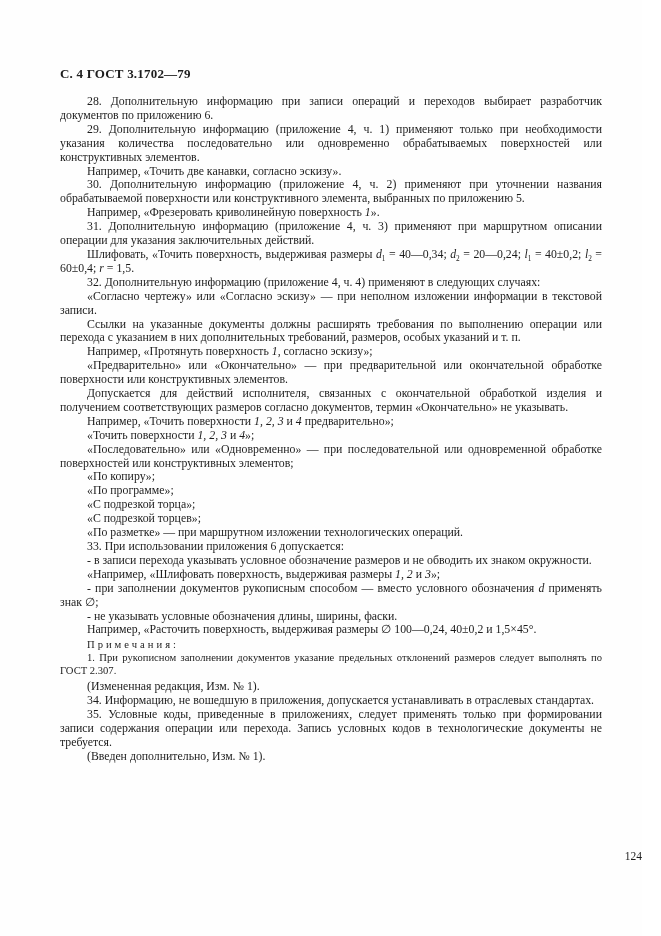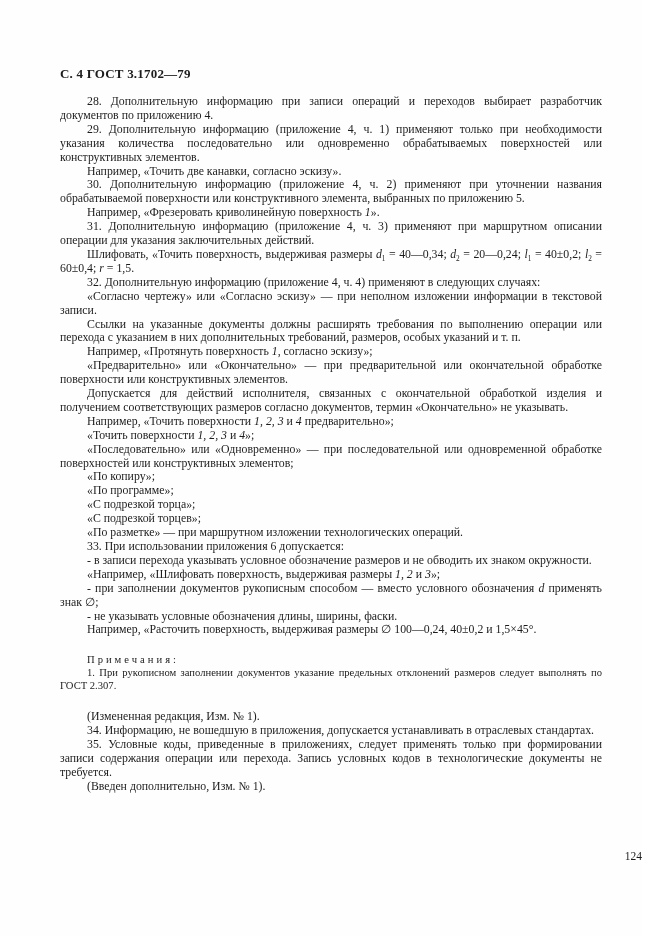--- a/index.html
+++ b/index.html
@@ -43,21 +43,21 @@
     font-size: 10.6px;
     line-height: 12.9px;
   }
   .para.note-heading {
     letter-spacing: 3px;
   }
   .para.bold {
     font-weight: 400;
   }
   .para.gap {
-    margin-top: 17px;
+    margin-top: 2px;
   }
   .it {
     font-style: italic;
   }
   sub {
     font-size: 0.62em;
     line-height: 0;
   }
   .page-number {
     position: absolute;
@@ -68,21 +68,21 @@
     font-size: 11.5px;
   }
 </style>
 </head>
 <body>
 
 <div class="page">
   <div class="header">С. 4 ГОСТ 3.1702—79</div>
 
   <div class="content">
-      <p class="para body"><span>28. Дополнительную информацию при записи операций и переходов выбирает разработчик документов по приложению 4.</span></p>
+      <p class="para body"><span>28. Дополнительную информацию при записи операций и переходов выбирает разработчик документов по приложению 6.</span></p>
       <p class="para body"><span>29. Дополнительную информацию (приложение 4, ч. 1) применяют только при необходимости указания количества последовательно или одновременно обрабатываемых поверхностей или конструктивных элементов.</span></p>
       <p class="para body"><span>Например, «Точить две канавки, согласно эскизу».</span></p>
       <p class="para body"><span>30. Дополнительную информацию (приложение 4, ч. 2) применяют при уточнении названия обрабатываемой поверхности или конструктивного элемента, выбранных по приложению 5.</span></p>
       <p class="para body"><span>Например, «Фрезеровать криволинейную поверхность </span><span class="it">1</span><span>».</span></p>
       <p class="para body"><span>31. Дополнительную информацию (приложение 4, ч. 3) применяют при маршрутном описании операции для указания заключительных действий.</span></p>
       <p class="para body"><span>Шлифовать, «Точить поверхность, выдерживая размеры </span><span class="it">d</span><sub>1</sub><span> = 40—0,34; </span><span class="it">d</span><sub>2</sub><span> = 20—0,24; </span><span class="it">l</span><sub>1</sub><span> = 40±0,2; </span><span class="it">l</span><sub>2</sub><span> = 60±0,4; </span><span class="it">r</span><span> = 1,5.</span></p>
       <p class="para body"><span>32. Дополнительную информацию (приложение 4, ч. 4) применяют в следующих случаях:</span></p>
       <p class="para body"><span>«Согласно чертежу» или «Согласно эскизу» — при неполном изложении информации в текстовой записи.</span></p>
       <p class="para body"><span>Ссылки на указанные документы должны расширять требования по выполнению операции или перехода с указанием в них дополнительных требований, размеров, особых указаний и т. п.</span></p>
       <p class="para body"><span>Например, «Протянуть поверхность </span><span class="it">1</span><span>, согласно эскизу»;</span></p>

